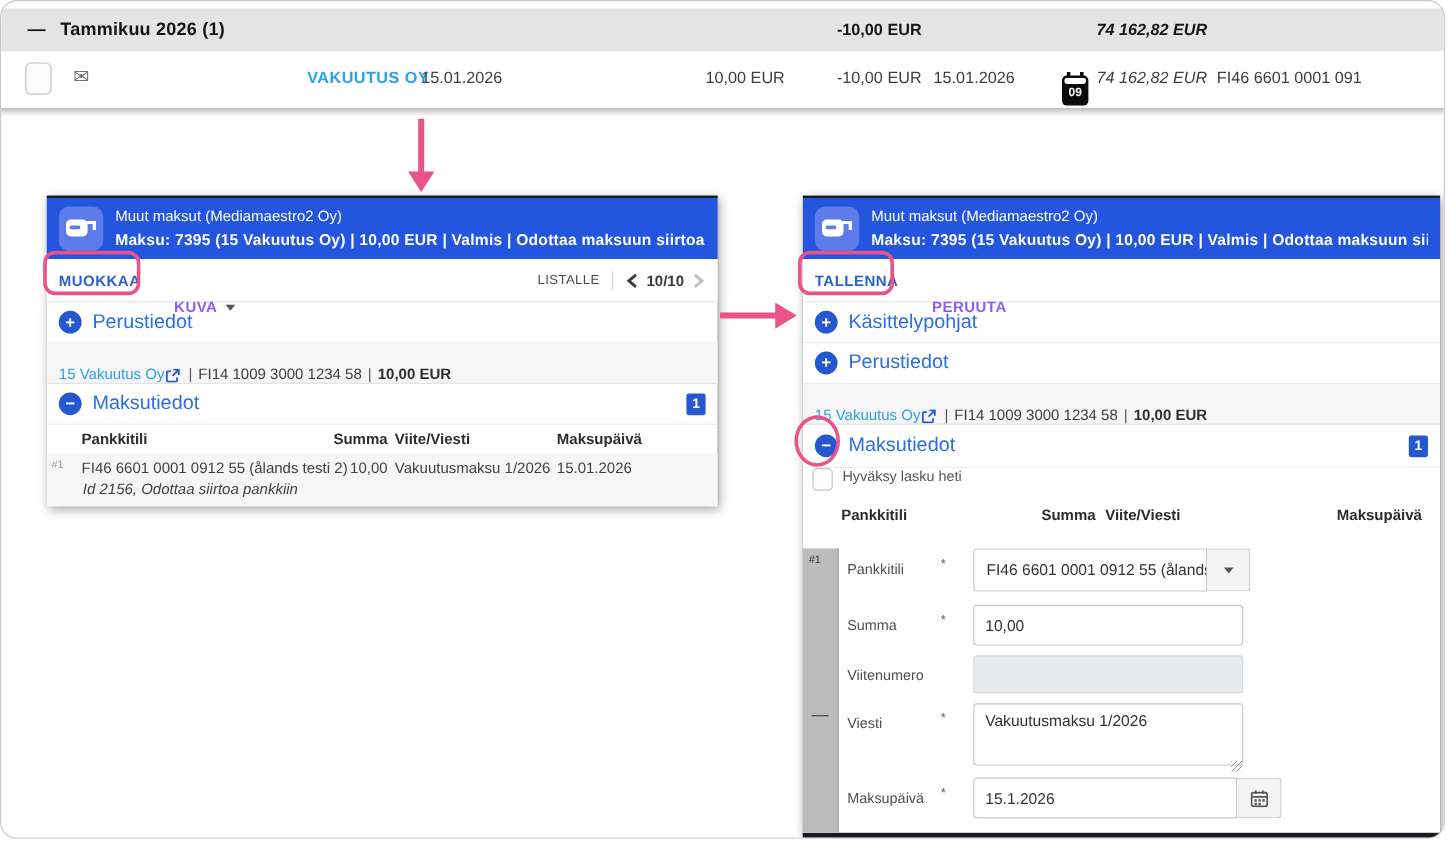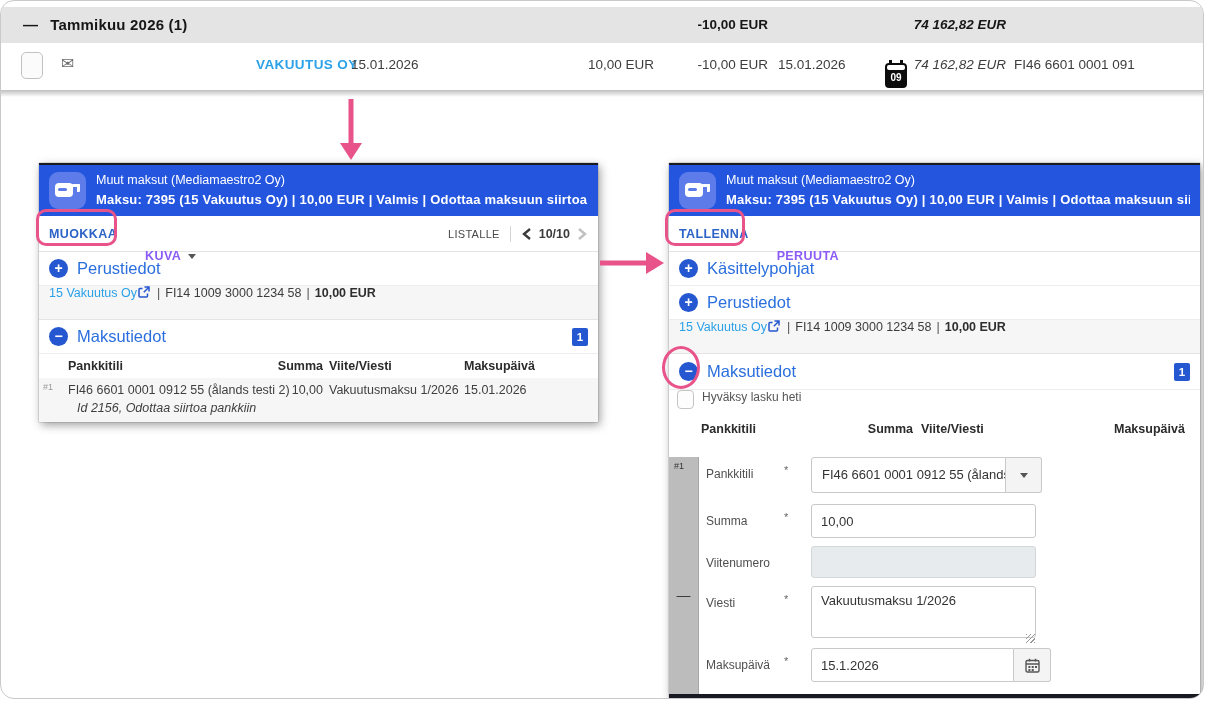--- a/index.html
+++ b/index.html
@@ -88,21 +88,21 @@
   .sec { height:34px; display:flex; align-items:center; gap:9px; padding:0 10px;
          border-bottom:1px solid #ededed; cursor:pointer; }
   .sec-label { color:#2a6fdd; font-size:16.5px; }
   .sec-icon { width:19px; height:19px; border-radius:50%; background:#2457d0; color:#fff;
               font-size:14px; font-weight:bold; line-height:18px; text-align:center;
               flex:0 0 auto; }
   .badge { margin-left:auto; min-width:16px; height:18px; background:#2457d0; color:#fff;
            font-size:11.5px; font-weight:bold; line-height:18px; text-align:center;
            border-radius:2px; padding:0 3px; }
 
-  .acct { height:34px; background:#f6f6f6; display:flex; align-items:flex-start;
+  .acct { height:34px; background:#f6f6f6; display:flex; align-items:flex-end;
           padding:0 10px; font-size:12.5px; color:#3c3c3c; border-bottom:1px solid #e4e4e4;
           white-space:nowrap; }
   .acct a { color:#2ba1e8; text-decoration:none; cursor:pointer; }
   .acct .xlink { margin:0 2px 0 1px; vertical-align:-1px; cursor:pointer; }
   .acct .sep { margin:0 5px; color:#555; }
   .acct b { color:#2e2e2e; }
 
   
   .t-head { position:relative; height:24px; font-size:12.5px; font-weight:bold; color:#2c2c2c; }
   .t-head span { position:absolute; top:5px; }
@@ -241,21 +241,21 @@
       <span style="left:224px;width:60px;text-align:right">Summa</span>
       <span style="left:290px">Viite/Viesti</span>
       <span style="left:425px">Maksupäivä</span>
     </div>
     <div class="t-row">
       <span class="t-idx" style="left:4px;top:4px">#1</span>
       <span style="left:29px;top:5px">FI46 6601 0001 0912 55 (ålands testi 2)</span>
       <span style="left:224px;top:5px;width:60px;text-align:right">10,00</span>
       <span style="left:290px;top:5px">Vakuutusmaksu 1/2026</span>
       <span style="left:425px;top:5px">15.01.2026</span>
-      <span class="t-status" style="left:38px;top:23px">Id 2156, Odottaa siirtoa pankkiin</span>
+      <span class="t-status" style="left:30px;top:23px">Id 2156, Odottaa siirtoa pankkiin</span>
     </div>
   </div>
 
   <div class="panel panel-right">
     <div class="p-header">
       <span class="tile">
         <span class="w-body"></span>
           <span class="w-flap"></span>
       </span>
       <span class="p-head-text">
@@ -326,21 +326,21 @@
       </div>
       <div class="f-row" style="margin-top:8px;position:relative">
         <span class="f-label">Viesti</span>
         <span class="f-star">*</span>
         <textarea class="txta" style="">Vakuutusmaksu 1/2026</textarea>
         <span class="resize-h" style="left:320px;top:48px"></span>
       </div>
       <div class="f-row" style="margin-top:10px">
         <span class="f-label">Maksupäivä</span>
         <span class="f-star">*</span>
-        <input class="inp" style="width: 203px; border-radius: 3px 0px 0px 3px;" value="15.1.2026">
+        <input class="inp" style="width: 220px; border-radius: 3px 0px 0px 3px;" value="15.1.2026">
         <span class="cal-btn">
           <svg width="15" height="15" viewBox="0 0 15 15">
             <rect x="1" y="2.5" width="13" height="11.5" rx="1.5" fill="none" stroke="#555" stroke-width="1.4"></rect>
             <line x1="1" y1="6" x2="14" y2="6" stroke="#555" stroke-width="1.4"></line>
             <line x1="4.5" y1="0.8" x2="4.5" y2="3.5" stroke="#555" stroke-width="1.4"></line>
             <line x1="10.5" y1="0.8" x2="10.5" y2="3.5" stroke="#555" stroke-width="1.4"></line>
             <rect x="3.4" y="8" width="2" height="2" fill="#555"></rect>
               <rect x="6.7" y="8" width="2" height="2" fill="#555"></rect>
               <rect x="10" y="8" width="2" height="2" fill="#555"></rect>
             <rect x="3.4" y="11" width="2" height="2" fill="#555"></rect>

